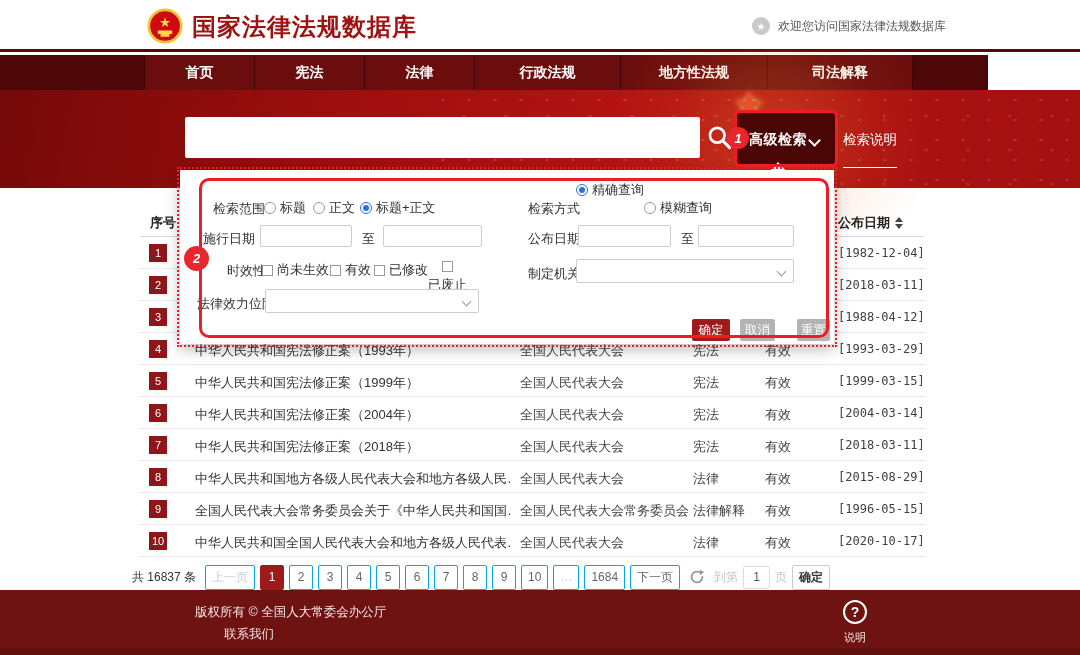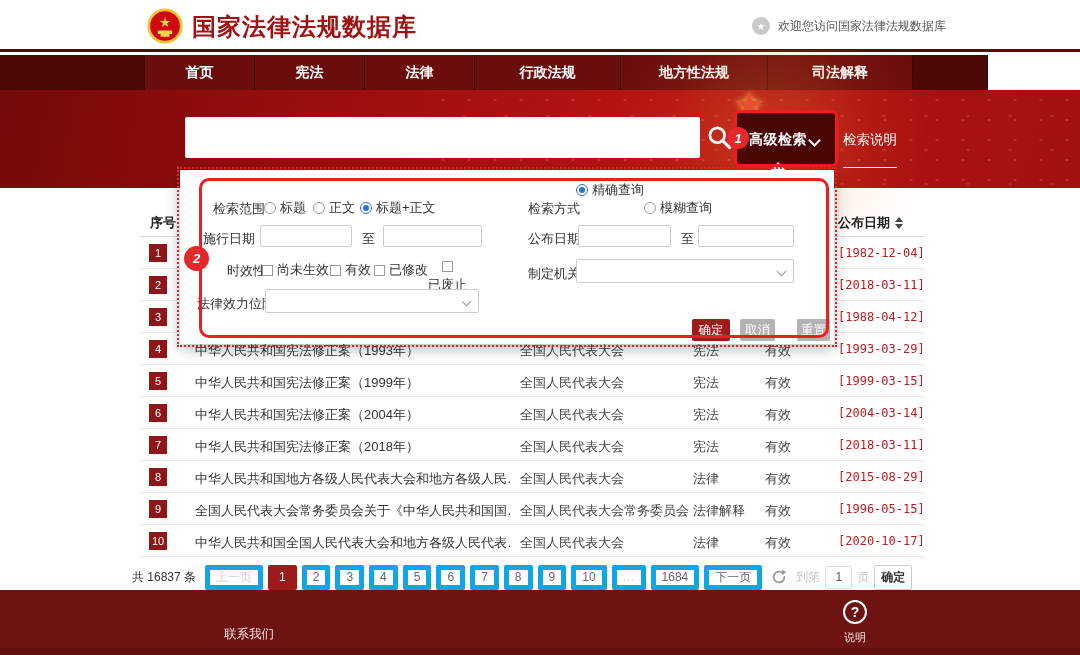--- a/index.html
+++ b/index.html
@@ -70,26 +70,26 @@
   .sort { display:inline-flex; flex-direction:column; gap:2px; }
   .sort i { display:block; width:0; height:0; border-left:4px solid transparent; border-right:4px solid transparent; }
   .sort .up { border-bottom:5px solid #444; }
   .sort .dn { border-top:5px solid #444; }
   .trow { position:relative; height:32px; border-bottom:1px solid #e7e7e7; }
   .seq-badge { position:absolute; left:9px; top:7px; width:18px; height:18px; background:#8e1618; color:#fff; font-size:11px; display:flex; align-items:center; justify-content:center; }
   .c-title { position:absolute; left:55px; top:9px; font-size:13px; color:#333; white-space:nowrap; max-width:315px; overflow:hidden; cursor:pointer; }
   .c-agency { position:absolute; left:380px; top:9px; font-size:13px; color:#444; white-space:nowrap; }
   .c-type { position:absolute; left:553px; top:9px; font-size:13px; color:#444; }
   .c-valid { position:absolute; left:625px; top:9px; font-size:13px; color:#444; }
-  .c-date { position:absolute; left:698px; top:9px; font-size:12px; color:#b91c1c; font-family:"DejaVu Sans Mono", monospace; }
+  .c-date { position:absolute; left:698px; top:9px; font-size:12px; color:#404040; font-family:"DejaVu Sans Mono", monospace; }
 
   
   .pager { position:absolute; left:132px; top:564px; height:26px; display:flex; align-items:center; gap:5px; font-size:12px; color:#333; }
   .pg-total { margin-right:4px; font-size:12px; color:#333; }
-  .pg-btn { min-width:24px; height:25px; border:5px solid #0ea5e9; background:#fff; color:#666; display:flex; align-items:center; justify-content:center; padding:0 6px; cursor:pointer; border-radius:2px;text-align:center; }
+  .pg-btn { min-width:24px; height:25px; border:1px solid #0ea5e9; background:#fff; color:#666; display:flex; align-items:center; justify-content:center; padding:0 6px; cursor:pointer; border-radius:2px;text-align:center; }
   .pg-btn.disabled { color:#ccc; cursor:default; }
   .pg-btn.active { background:#9e1b1b; color:#fff; border-color:#9e1b1b; }
   .pg-refresh { width:18px; height:18px; margin:0 3px; cursor:pointer; }
   .pg-dim { color:#c4c4c4; }
   .pg-input { width:27px; height:23px; border:1px solid #ddd; border-radius:2px; text-align:center; font-size:12px; color:#555; outline:none; }
   .pg-confirm { min-width:32px; height:25px; border:1px solid #ccc; background:#fff; color:#333; font-weight:bold; display:flex; align-items:center; justify-content:center; padding:0 6px; cursor:pointer; border-radius:2px; }
 
   
   .footer { position:absolute; left:0; top:590px; width:1080px; height:65px; background:#6e1212; }
   .footer-strip { position:absolute; left:0; bottom:0; width:100%; height:7px; background:#611010; }
@@ -330,20 +330,21 @@
       <path d="M16 10a6 6 0 1 1-2-4.5" fill="none" stroke="#999" stroke-width="2" stroke-linecap="round"></path>
       <polygon points="13,2 18,4.5 13.5,8" fill="#999"></polygon>
     </svg>
     <span class="pg-dim">到第</span>
     <input class="pg-input" value="1" style="">
     <span class="pg-dim">页</span>
     <span class="pg-confirm">确定</span>
   </div>
 
   <div class="footer">
+    <div class="ft-copy">版权所有 © 全国人大常委会办公厅</div>
     <div class="ft-contact">
       <span>联系我们</span>
       <span class="ft-email">flk@npc.gov.cn</span>
     </div>
     <div class="help-wrap">
       <div class="help-circle">?</div>
       <div class="help-label">说明</div>
     </div>
     <div class="footer-strip"></div>
   </div>

